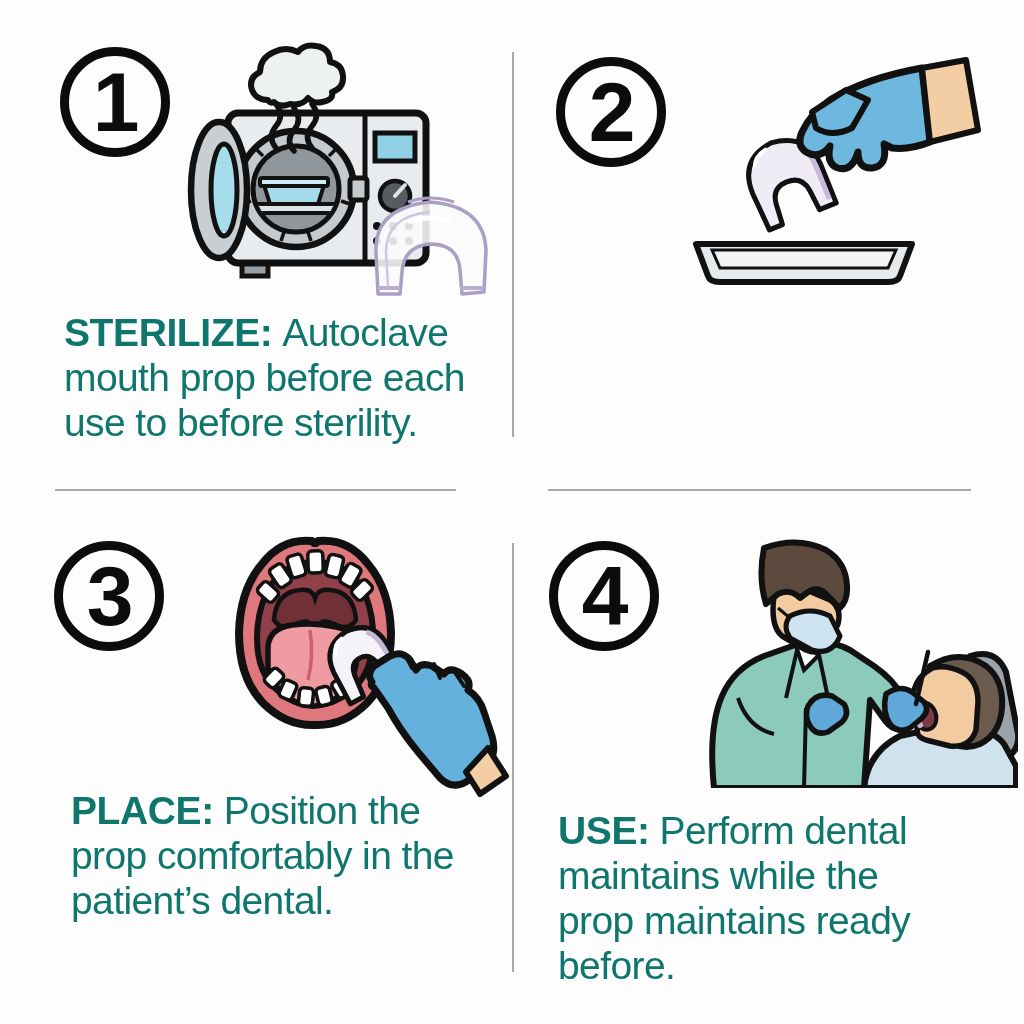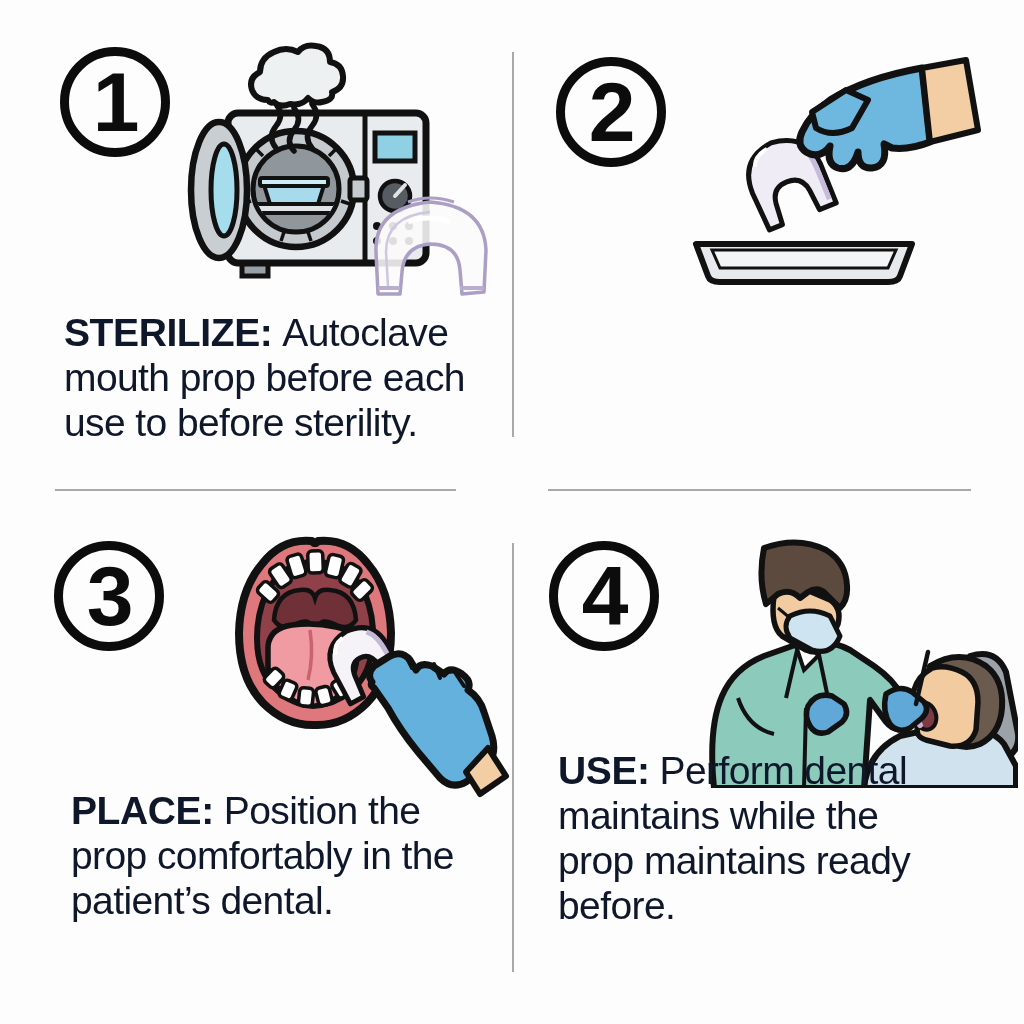--- a/index.html
+++ b/index.html
@@ -4,21 +4,21 @@
 <style>
   *{margin:0;padding:0;box-sizing:border-box}
   html,body{width:1024px;height:1024px}
   body{background:#ffffff;font-family:"Liberation Sans",sans-serif}
   .canvas{position:relative;width:1024px;height:1024px;background:#fdfdfd;overflow:hidden}
   .divider{position:absolute;background:#a9a9a9}
   .panel{position:absolute;inset:0;pointer-events:none}
   .badge{position:absolute;width:110px;height:110px;border:9px solid #0c0c0c;border-radius:50%;
          display:flex;align-items:center;justify-content:center;background:#fdfdfd}
   .badge .num{font-size:84px;font-weight:bold;color:#0c0c0c;line-height:1;letter-spacing:-2px}
-  .caption{position:absolute;font-size:39px;line-height:45px;color:#0f172a;letter-spacing:-0.6px}
+  .caption{position:absolute;font-size:39px;line-height:45px;color:#0f766e;letter-spacing:-0.6px}
   .caption strong{font-weight:bold;margin-right:10px;letter-spacing:-0.4px}
   .illus{position:absolute}
 </style>
 </head>
 <body>
 
 <div class="canvas">
 
   <div class="divider" style="left:512px;top:52px;width:2px;height:385px"></div>
   <div class="divider" style="left:512px;top:543px;width:2px;height:429px"></div>
@@ -236,21 +236,21 @@
         <path d="M208,156 Q222,146 234,154 L246,164 Q252,172 244,180 L232,190 Q220,196 212,186 Q204,174 208,156 Z" fill="#5fa8d8" stroke="#111" stroke-width="5.5" stroke-linejoin="round"></path>
         <line x1="250" y1="114" x2="238" y2="166" stroke="#111" stroke-width="4.5" stroke-linecap="round"></line>
 
         <path d="M96,58 Q108,44 124,50 L152,62 Q164,70 160,86 L150,106 Q142,118 128,112 L104,98 Q92,88 96,58 Z" fill="#f3cba1" stroke="#111" stroke-width="5.5" stroke-linejoin="round"></path>
         <path d="M112,78 Q132,68 152,78 L162,98 Q154,118 134,112 L112,100 Q104,88 112,78 Z" fill="#cfe4f1" stroke="#111" stroke-width="5" stroke-linejoin="round"></path>
         <path d="M112,80 L100,70" stroke="#111" stroke-width="3"></path>
         <path d="M86,10 Q120,-2 148,12 Q168,24 169,48 Q170,62 162,70 L148,56 Q140,48 130,54 L122,60 Q112,50 100,56 L88,66 Q80,40 86,10 Z" fill="#5d4a3e" stroke="#111" stroke-width="6" stroke-linejoin="round"></path>
       </g>
     </svg>
 
-    <p class="caption" style="left:558px;top:748px;width:455px">
+    <p class="caption" style="left:558px;top:808px;width:455px">
       <strong>USE:</strong><span>Perform dental</span><br>
       <span>maintains while the</span><br>
       <span>prop maintains ready</span><br>
       <span>before.</span>
     </p>
   </section>
 
 </div>
 
 </body></html>

